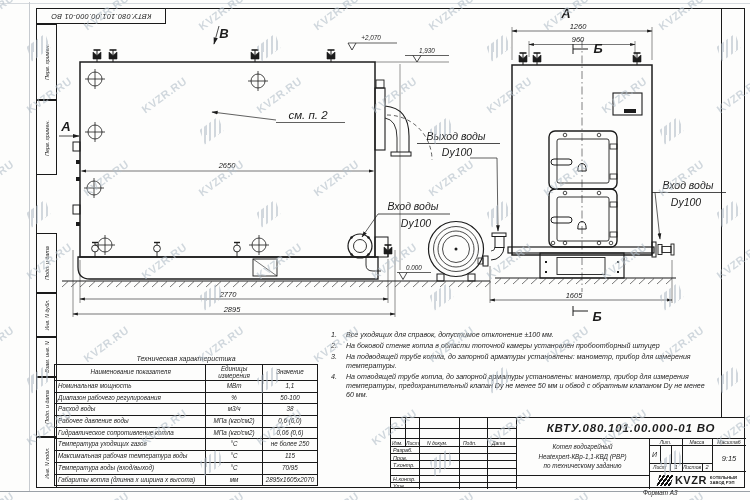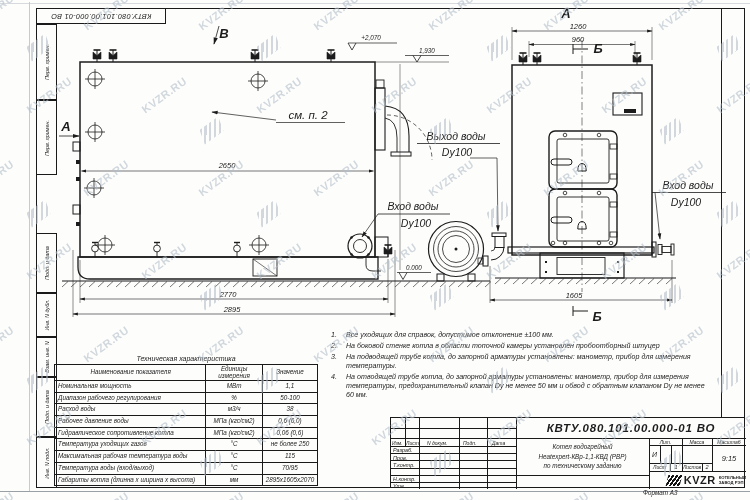--- a/index.html
+++ b/index.html
@@ -45,21 +45,21 @@
   .tb .hl,.tb .vl{position:absolute;background:#1a1a1a}
   .tb .hl{height:1px}
   .tb .vl{width:1px}
   .tb .lbl{position:absolute;font-size:5px;white-space:nowrap}
   .tb .num{position:absolute;left:125px;top:0;width:230px;height:20px;display:flex;align-items:center;
     justify-content:center;font-size:11.5px;font-weight:bold;letter-spacing:.8px;white-space:nowrap}
   .tb .name{position:absolute;left:125px;top:20px;width:133px;height:37px;display:flex;flex-direction:column;
     align-items:center;justify-content:center;text-align:center;font-size:6.3px;line-height:1.5}
   .tb .cellc{position:absolute;display:flex;align-items:center;justify-content:center}
   .tb .logo{position:absolute;left:258px;top:53px;width:97px;height:18px;display:flex;align-items:center;
-    justify-content:flex-end;gap:3px;font-style:normal}
+    justify-content:center;gap:3px;font-style:normal}
   .tb .logo .glyph{width:14px;height:11px;background:repeating-linear-gradient(115deg,#111 0 2.2px,#fff 2.2px 3.6px);
     transform:skewX(-14deg)}
   .tb .logo .kvzr{font-size:11px;font-weight:900;letter-spacing:.5px}
   .tb .logo .co{font-size:4.2px;font-weight:bold;line-height:1.25}
   .format-label{position:absolute;left:643px;top:489px;font-size:6.3px;font-style:italic;z-index:20}
 
   
   svg.draw{position:absolute;left:0;top:0;z-index:10}
   svg.draw text{font-family:"Liberation Sans",sans-serif;font-style:italic;fill:#1c1c1c}
   .dm{font-size:7.5px;text-anchor:middle}

